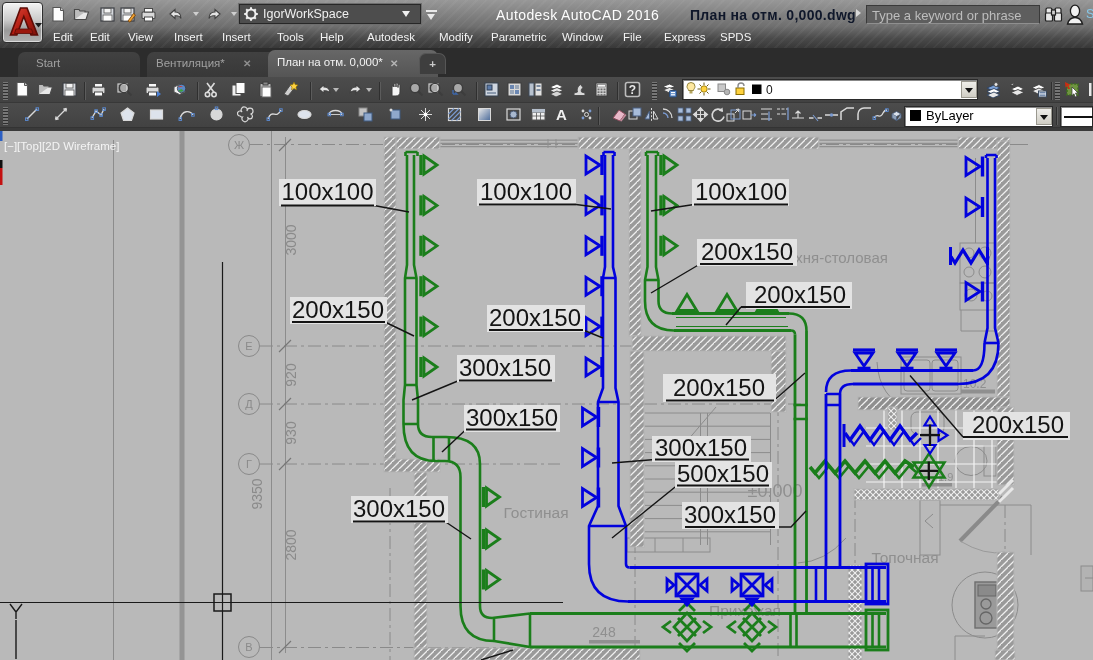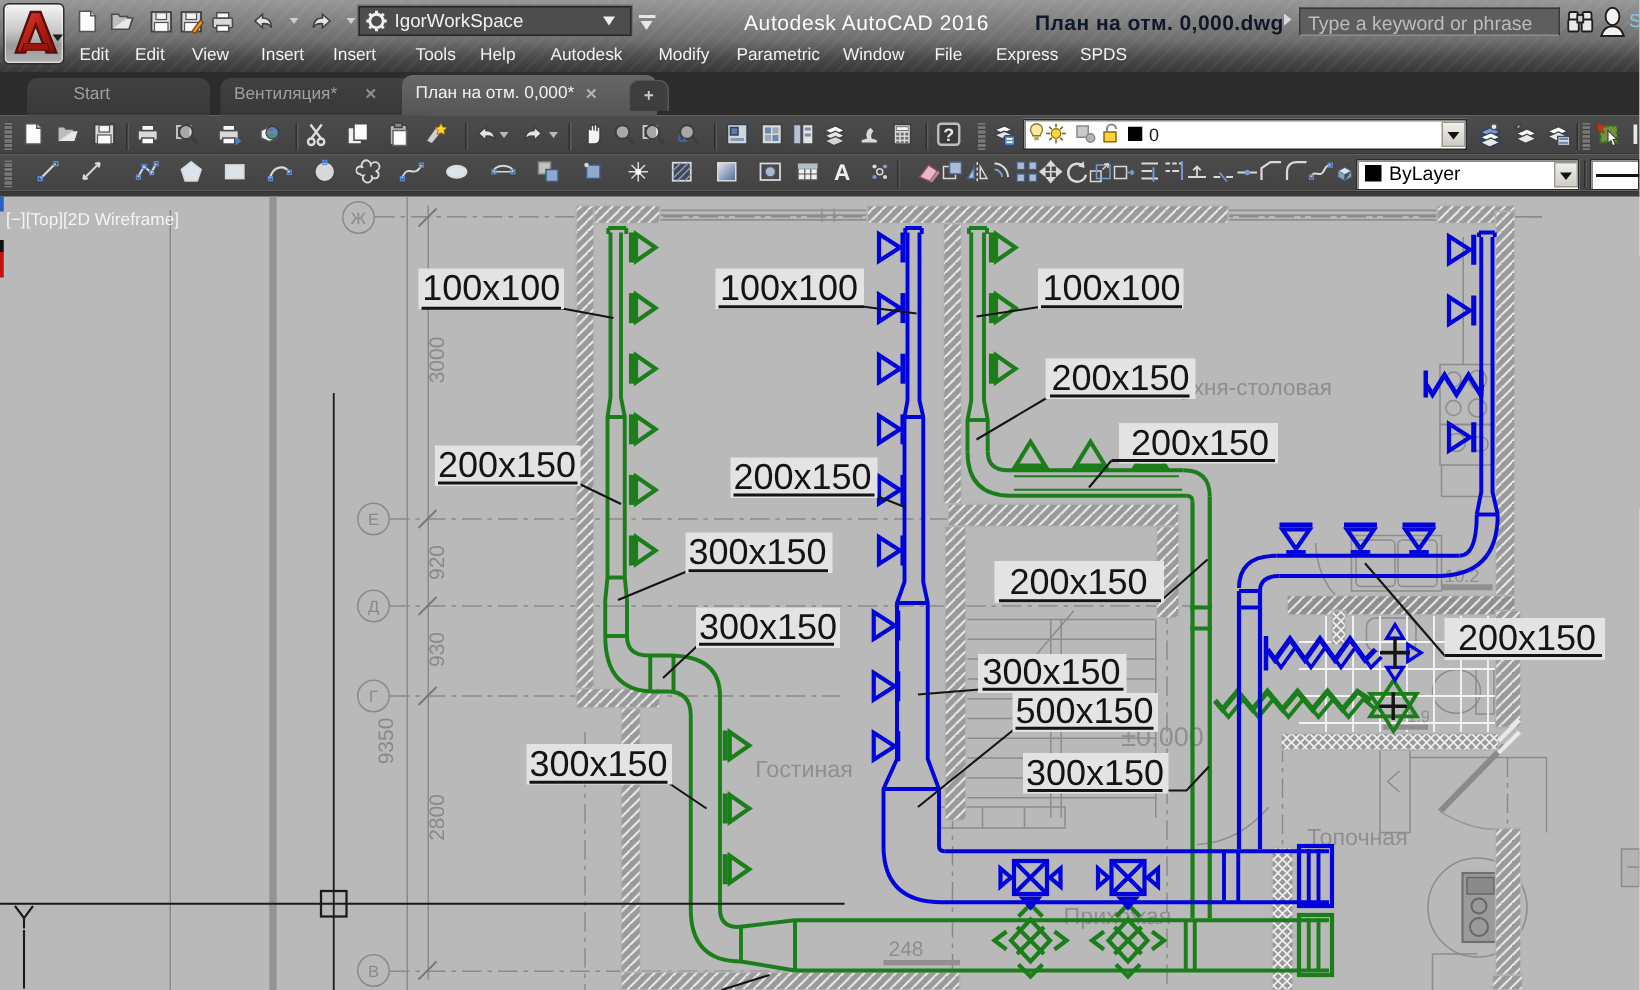--- a/index.html
+++ b/index.html
@@ -110,21 +110,21 @@
 <div class="abs menu" style="left:277px">Tools</div>
 <div class="abs menu" style="left:320px">Help</div>
 <div class="abs menu" style="left:367px">Autodesk</div>
 <div class="abs menu" style="left:439px">Modify</div>
 <div class="abs menu" style="left:491px">Parametric</div>
 <div class="abs menu" style="left:562px">Window</div>
 <div class="abs menu" style="left:623px">File</div>
 <div class="abs menu" style="left:664px">Express</div>
 <div class="abs menu" style="left:720px">SPDS</div>
 <div id="tabbar" class="abs"></div>
-<div class="tab" style="left:18px;width:122px;background:linear-gradient(#414141,#383838);color:#a0a0a0;padding-left:31px">Start</div>
+<div class="tab" style="left:18px;width:122px;background:linear-gradient(#414141,#383838);color:#a0a0a0;padding-left:18px">Start</div>
 <div class="tab" style="left:147px;width:140px;background:linear-gradient(#414141,#383838);color:#a0a0a0;padding-left:9px">Вентиляция*<span class="tabx" style="left:96px">✕</span></div>
 <div class="tab" style="left:268px;width:170px;top:50px;height:27px;line-height:25px;background:linear-gradient(#676767,#555);color:#f2f2f2;padding-left:9px">План на отм. 0,000*<span class="tabx" style="left:122px;top:1px;color:#b5b5b5">✕</span></div>
 <div class="tab" style="left:419px;width:27px;height:21px;top:53px;background:#3e3e3e;border:1px solid #565656;border-bottom:none;color:#c9c9c9;text-align:center;line-height:20px;font-weight:bold">+</div>
 <div id="tb1" class="abs"></div>
     <div id="tb2" class="abs"></div>
     <div id="tbedge" class="abs"></div>
 <div class="grip" style="left:3px;top:82px"></div>
 <svg class="ico" style="left:14px;top:81px;width:17px" viewBox="0 0 17 17">
       <path d="M3 1.5 L10.5 1.5 L13.5 4.5 L13.5 15 L3 15 Z" fill="#fdfdfd" stroke="#555" stroke-width="1.1"></path>
       <path d="M10.5 1.5 L10.5 4.5 L13.5 4.5" fill="#cfcfcf" stroke="#555" stroke-width="1"></path>

